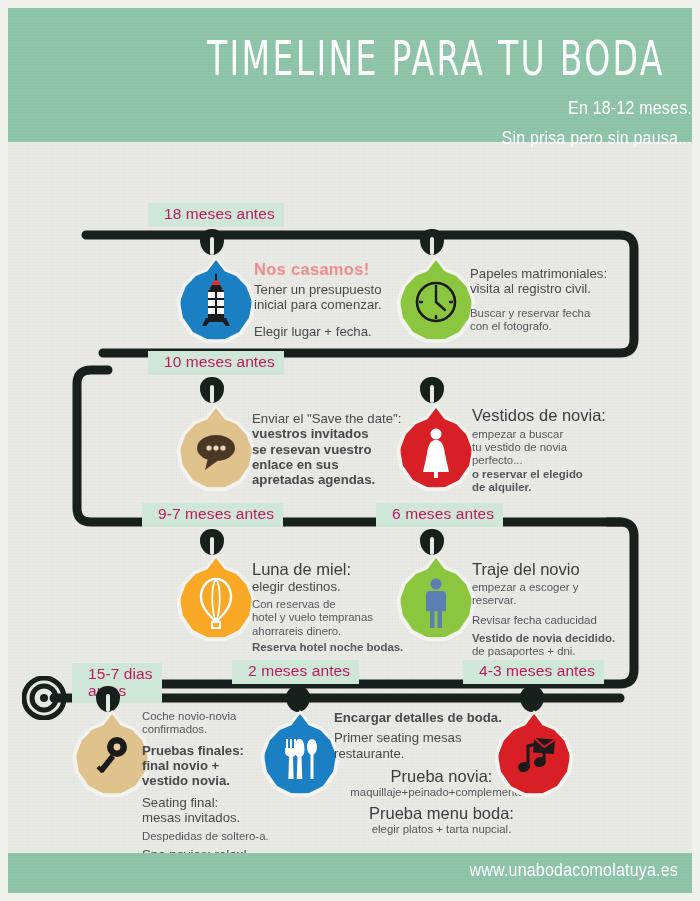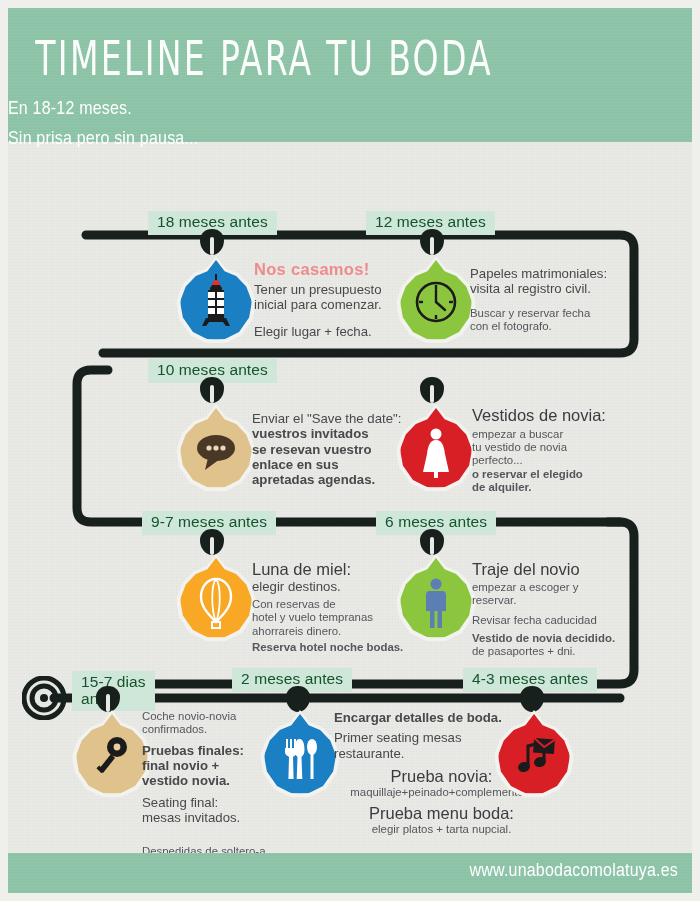--- a/index.html
+++ b/index.html
@@ -23,21 +23,21 @@
       #e9e9e6;
     overflow:hidden;
   }
 
   
   .header{
     position:absolute; left:0; top:0; width:684px; height:134px;
     background:#8cc3a7;
     background-image:
       repeating-linear-gradient(0deg, rgba(255,255,255,0.05) 0 1px, rgba(0,0,0,0) 1px 3px);
-    text-align:left;
+    text-align:right;
     color:#ffffff;
   }
   .title{
     font-family:"DejaVu Sans Condensed","Liberation Sans", sans-serif;
     font-size:40px;
     letter-spacing:2.5px;
     font-weight:400;
     padding-top:25px;
     transform:scaleX(0.92) scaleY(1.18);
     text-transform:uppercase;
@@ -52,27 +52,26 @@
     transform:scaleY(1.12); font-weight:500;
   }
 
   
   .path-svg{ position:absolute; left:0; top:0; width:684px; height:885px; pointer-events:none; }
 
   
   .chip{
     position:absolute;
     background:#cfe7d8;
-    color:#14532d;
+    color:#be185d;
     font-size:15.5px;
-    padding:3px 9px 4px 9px;
+    padding:3px 9px 4px 16px;
     white-space:pre-line;
     line-height:1.08;
     letter-spacing:0.1px;
-    margin-top:8px;
   }
 
   
   .dot{
     position:absolute; width:24px; height:26px;
     background:#17201c;
     border-radius:48% 48% 50% 50% / 42% 42% 58% 58%;
   }
   .dot::after{
     content:""; position:absolute; left:50%; top:8px;
@@ -173,21 +172,20 @@
       <path d="M26 58 h20 l4 8 h-4 l-3 -4 h-14 l-3 4 h-4 z" fill="#1b1b1b"></path>
     </svg>
   </div>
   <div class="txt" style="left:246px; top:252px; width:160px;">
     <span class="l accent">Nos casamos!</span>
     <span class="l med" style="margin-top:3px;">Tener un presupuesto</span>
     <span class="l med">inicial para comenzar.</span>
     <span class="l med" style="margin-top:11px;">Elegir lugar + fecha.</span>
   </div>
 
-  <div class="chip" style="left:358px; top:195px;">12 meses antes</div>
   <div class="dot split" style="left:412px; top:221px;"></div>
   <div class="drop" style="left:392px; top:252px;">
     <div class="halo"></div>
     <div class="blob" style="background:#8cc63f;"></div>
     <svg viewBox="0 0 72 80">
       <circle cx="36" cy="42" r="19" fill="none" stroke="#1b1b1b" stroke-width="2.6"></circle>
       <line x1="36" y1="42" x2="36" y2="30" stroke="#1b1b1b" stroke-width="2.4" stroke-linecap="round"></line>
       <line x1="36" y1="42" x2="45" y2="50" stroke="#1b1b1b" stroke-width="2.4" stroke-linecap="round"></line>
       <g stroke="#1b1b1b" stroke-width="2.4">
         <line x1="36" y1="25" x2="36" y2="29"></line>
@@ -301,21 +299,21 @@
     </svg>
   </div>
   <div class="txt" style="left:134px; top:702px; width:150px;">
     <span class="l small">Coche novio-novia</span>
     <span class="l small">confirmados.</span>
     <span class="l med bold" style="margin-top:6px;">Pruebas finales:</span>
     <span class="l med bold">final novio +</span>
     <span class="l med bold">vestido novia.</span>
     <span class="l med" style="margin-top:6px;">Seating final:</span>
     <span class="l med">mesas invitados.</span>
-    <span class="l small" style="margin-top:20px;">Despedidas de soltero-a.</span>
+    <span class="l small" style="margin-top:5px;">Despedidas de soltero-a.</span>
     <span class="l med" style="margin-top:3px;">Spa novios: relax!.</span>
   </div>
 
   <div class="chip" style="left:224px; top:652px;">2 meses antes</div>
   <div class="dot" style="left:278px; top:678px;"></div>
   <div class="drop" style="left:256px; top:706px;">
     <div class="halo"></div>
     <div class="blob" style="background:#1b7fc4;"></div>
     <svg viewBox="0 0 72 80">
       <g fill="#ffffff">

